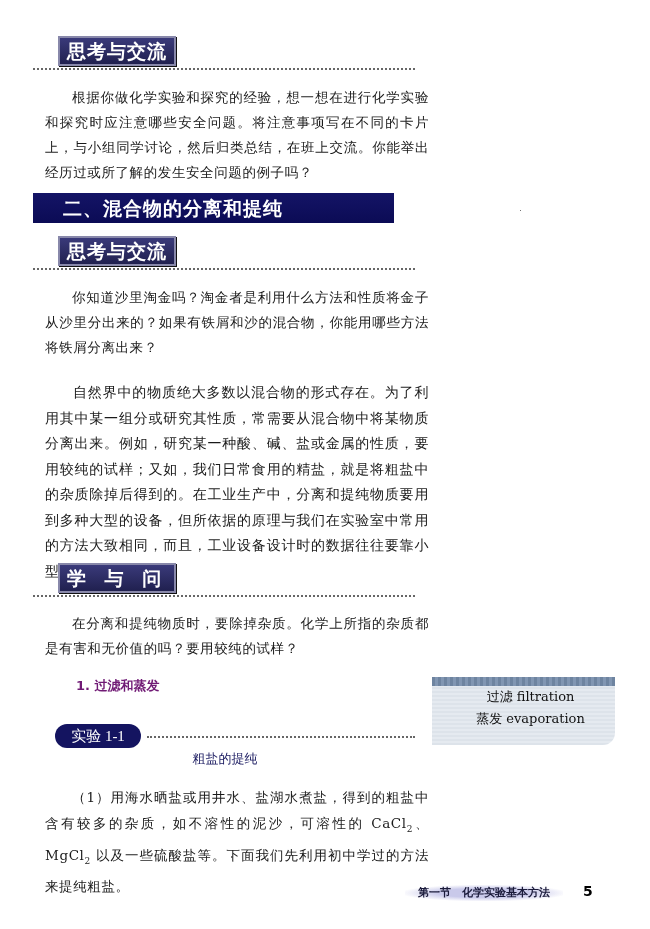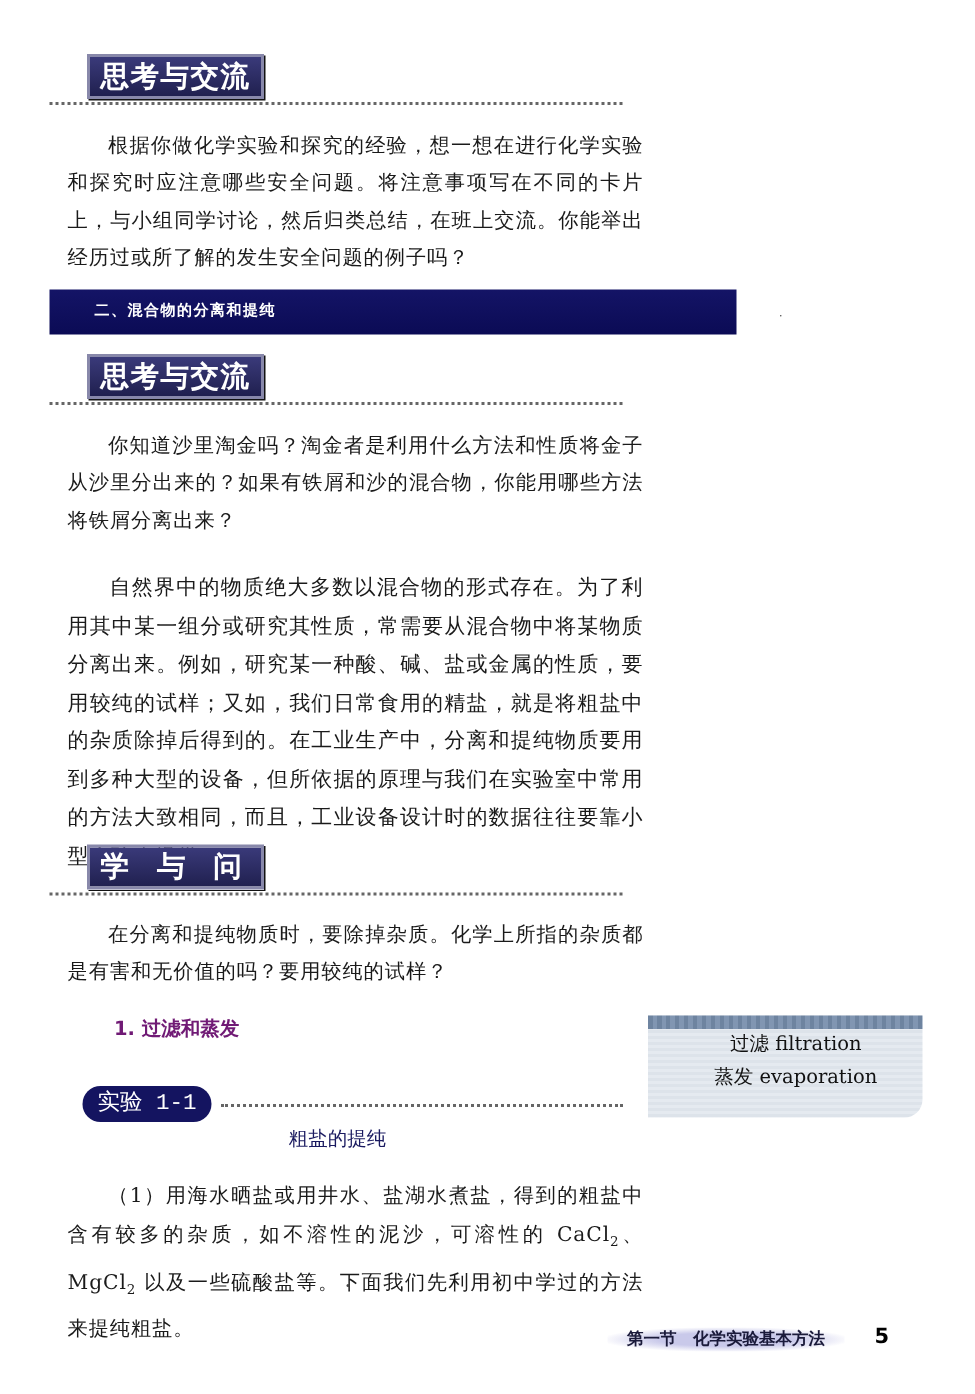--- a/index.html
+++ b/index.html
@@ -8,29 +8,29 @@
   .tag { position: absolute; background: linear-gradient(#3a3a7a, #20204f); color: #fff;
          font-family: "DejaVu Sans", sans-serif; font-weight: bold; font-size: 19px;
          letter-spacing: 1px; padding: 2px 7px; border: 2px solid #8888aa;
          box-shadow: 1px 1px 0 #111; line-height: 22px; }
   .dots { position: absolute; left: 33px; width: 382px; height: 0;
           border-top: 2px dotted #666; }
   .para { position: absolute; left: 33px; width: 384px; font-size: 13.5px; line-height: 25px;
           text-align: justify; margin: 12px; letter-spacing: 0.6px; }
   .para.indent { text-indent: 2em; }
   .para.song { font-family: "DejaVu Serif", serif; }
-  .section-bar { position: absolute; left: 33px; top: 193px; width: 458px; height: 30px;
+  .section-bar { position: absolute; left: 33px; top: 193px; width: 361px; height: 30px;
                  background: linear-gradient(#141466, #0b0b55); color: #fff;
-                 font-family: "DejaVu Sans", sans-serif; font-weight: bold; font-size: 10px;
+                 font-family: "DejaVu Sans", sans-serif; font-weight: bold; font-size: 19px;
                  line-height: 30px; padding-left: 30px; box-sizing: border-box; letter-spacing: 1px; }
   .subhead { position: absolute; left: 76px; top: 677px; font-family: "DejaVu Sans", sans-serif;
              font-weight: bold; font-size: 13px; color: #701a75; }
   .exp-pill { position: absolute; left: 55px; top: 724px; width: 86px; height: 24px;
               background: #141460; color: #fff; border-radius: 12px;
-              font-family: Liberation Mono, monospace; font-size: 15px; line-height: 24px;
+              font-family: Liberation Serif, serif; font-size: 15px; line-height: 24px;
               text-align: center; }
   .exp-dots { position: absolute; left: 147px; top: 736px; width: 268px; border-top: 2px dotted #666; }
   .exp-title { position: absolute; left: 0; width: 450px; top: 750px; text-align: center;
                font-family: "DejaVu Sans", sans-serif; font-size: 13px; color: #1a1a60; font-weight: normal; }
   .glossary { position: absolute; left: 432px; top: 677px; width: 183px; height: 68px;
               background: repeating-linear-gradient(#e5eaf0 0 2px, #dde3ea 2px 4px);
               border-radius: 0 0 12px 0; text-align: center; }
   .glossary-bar { height: 9px; background: repeating-linear-gradient(90deg, #6e84a0 0 3px, #8196b2 3px 6px); }
   .glossary-item { padding-left: 14px; font-size: 13px; line-height: 22px; color: #111; }
   .glossary-item:first-of-type { margin-top: 6px; }

